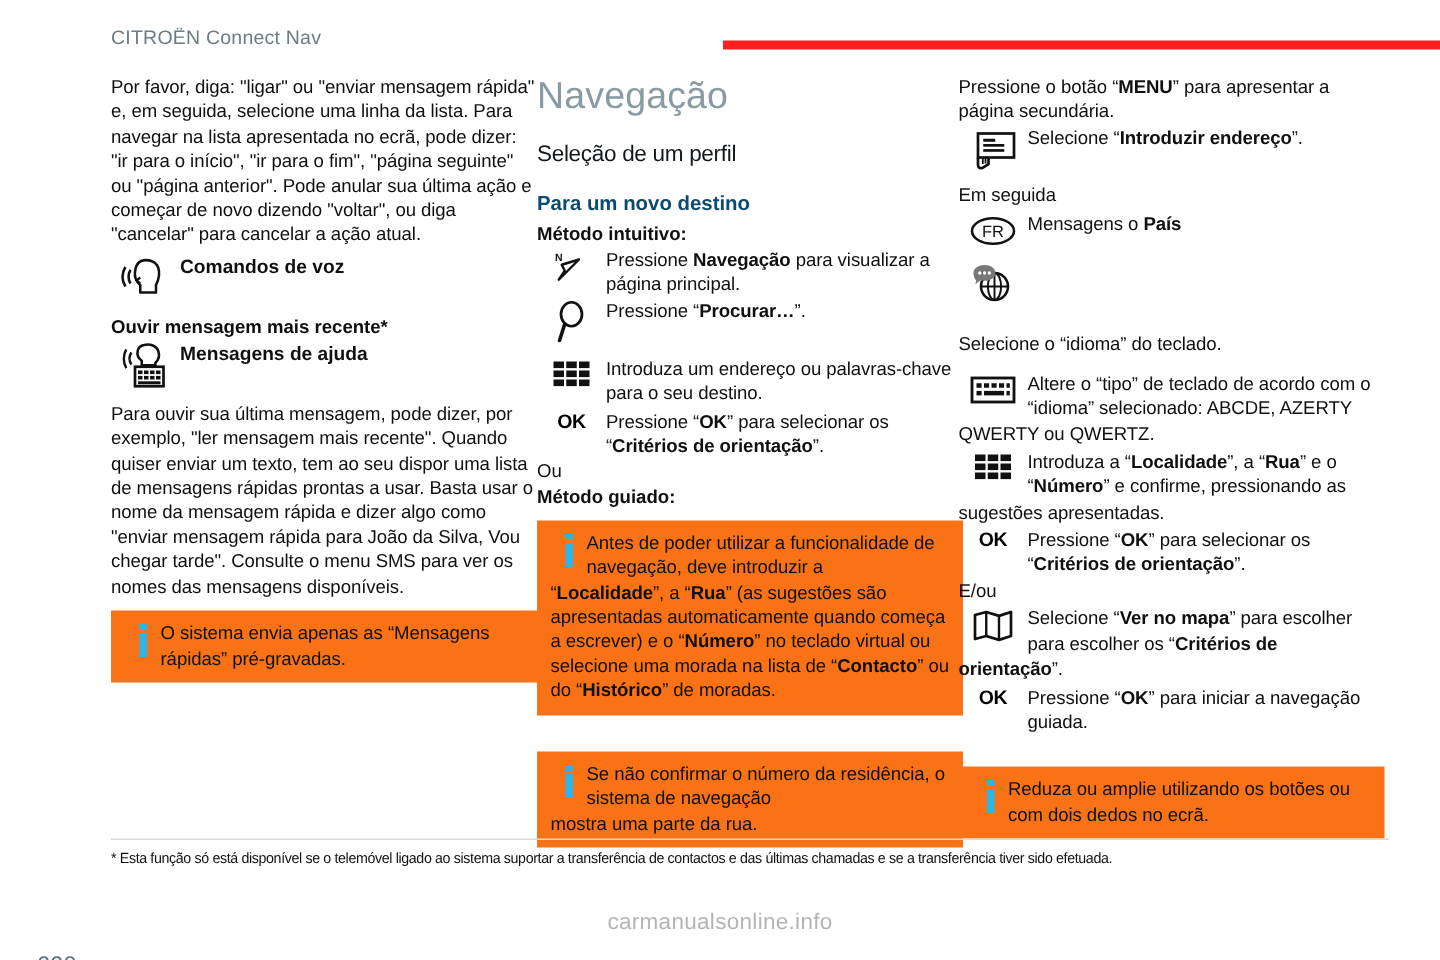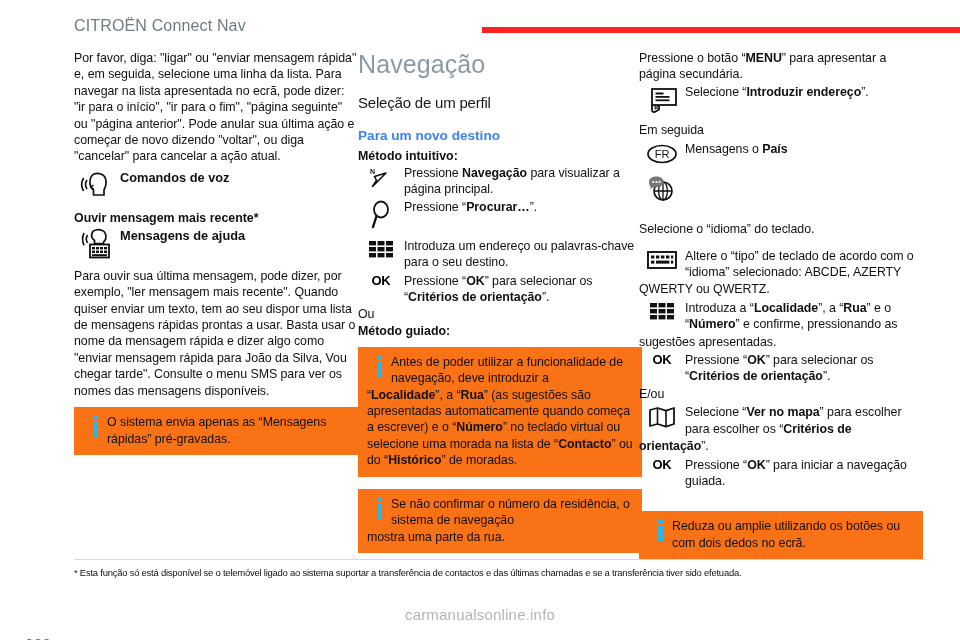--- a/index.html
+++ b/index.html
@@ -15,21 +15,21 @@
     overflow: hidden;
     background: #fff;
   }
 
   
   .header {
     position: absolute; left: 0; top: 0; width: 960px; height: 46px;
   }
   .brand {
     position: absolute; left: 74px; top: 17px;
-    font-size: 16px; color: #6d7b82; letter-spacing: .15px;
+    font-size: 13px; color: #6d7b82; letter-spacing: .15px;
     white-space: nowrap;
   }
   .redbar {
     position: absolute; left: 482px; top: 27px;
     width: 478px; height: 6px; background: #ff2020;
   }
 
   
   .cols {
     position: absolute; left: 0; top: 50px;
@@ -62,21 +62,21 @@
     font-size: 15px;
     font-weight: normal;
     color: #13181c;
     margin: 11px 0 13px 0;
     line-height: 22px;
     letter-spacing: -.2px;
   }
   .h2 {
     font-size: 13.6px;
     font-weight: bold;
-    color: #3b82f6;
+    color: #0c4a6e;
     margin: 0 0 4px 0;
     line-height: 17px;
   }
   .h3 {
     font-size: 12.4px;
     font-weight: bold;
     color: #101010;
     margin: 0 0 1px 0;
     line-height: 16px;
   }
@@ -316,21 +316,21 @@
             <div class="glyph">
                 <div class="dot"></div>
                 <div class="stem"></div>
               </div>
           </div>
           <div class="ntxt">Antes de poder utilizar a funcionalidade de navegação, deve introduzir a </div>
         </div>
         <div class="nfull">“<b>Localidade</b>”, a “<b>Rua</b>” (as sugestões são apresentadas automaticamente quando começa a escrever) e o “<b>Número</b>” no teclado virtual ou selecione uma morada na lista de “<b>Contacto</b>” ou do “<b>Histórico</b>” de moradas.</div>
       </div>
 
-      <div class="note" style="margin-top:12px;">
+      <div class="note" style="margin-top:24px;">
         <div class="note-inner">
           <div class="ibar">
             <div class="glyph">
                 <div class="dot"></div>
                 <div class="stem"></div>
               </div>
           </div>
           <div class="ntxt">Se não confirmar o número da residência, o sistema de navegação </div>
         </div>
         <div class="nfull">mostra uma parte da rua.</div>

